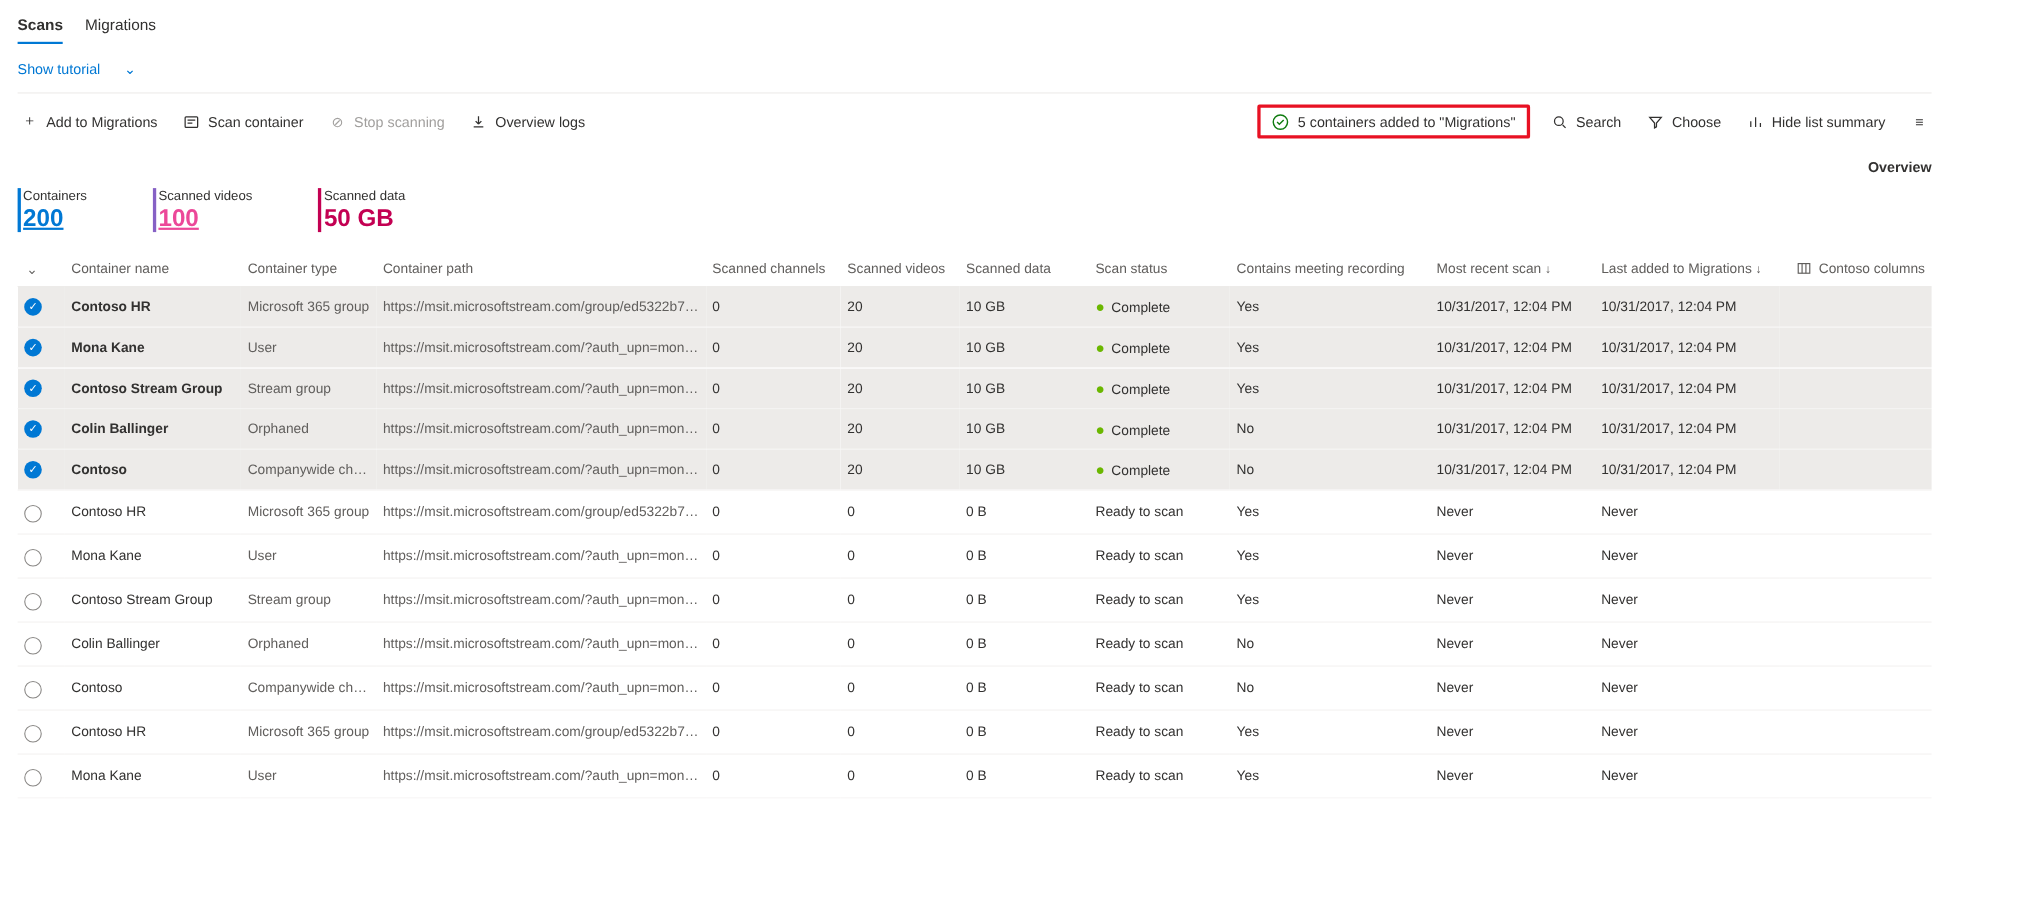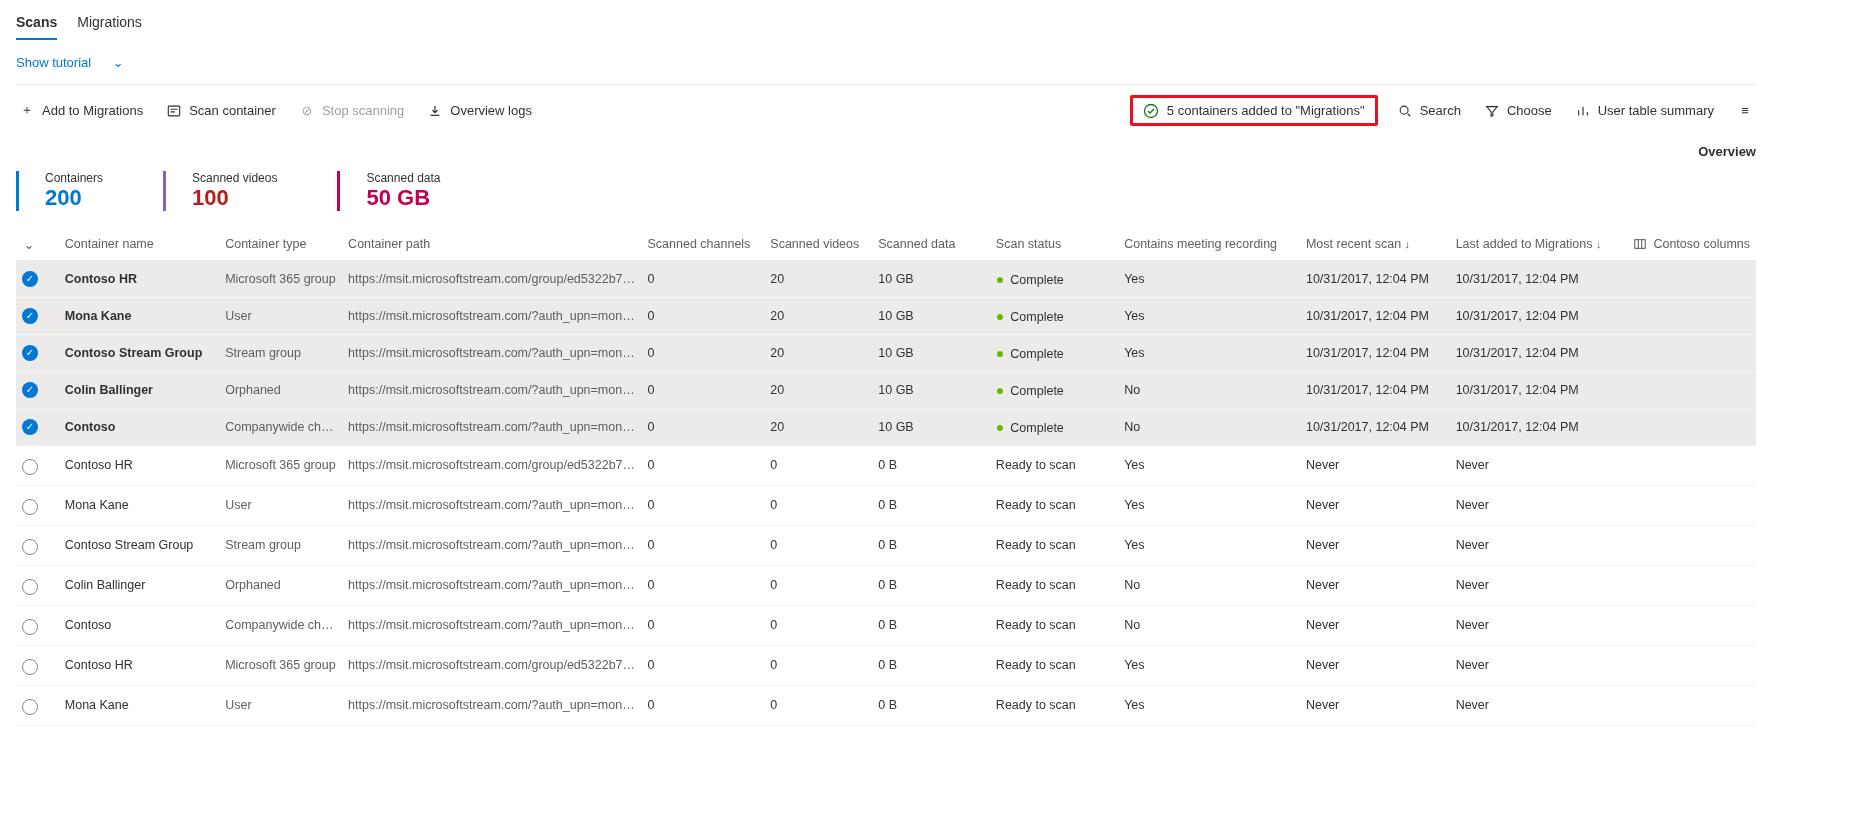--- a/index.html
+++ b/index.html
@@ -13,27 +13,27 @@
 .desc-row a { color:#0078d4; text-decoration:none; }
 .show-tutorial { color:#0078d4; display:flex; align-items:center; gap:20px; cursor:pointer; }
 .toolbar { display:flex; align-items:center; padding:10px 0; gap:16px; }
 .tool-btn { display:flex; align-items:center; gap:8px; font-size:13px; cursor:pointer; padding:4px 4px; }
 .tool-btn.disabled { color:#a19f9d; cursor:default; }
 .spacer { flex:1; }
 .status-pill { display:flex; align-items:center; gap:8px; border:3px solid #e81123; padding:4px 10px; border-radius:2px; font-size:13px; }
 .status-pill .check { color:#107c10; }
 .overview-title { font-weight:600; margin-top:8px; margin-bottom:12px; font-size:13px;text-align:right; }
 .metrics { display:flex; gap:60px; margin-bottom:18px; }
-.metric { border-left:3px solid; padding-left:26px; }
+.metric { border-left:3px solid; padding-left:2px; }
 .metric .label { font-size:12px; color:#323130; }
 .metric .value { font-size:22px; font-weight:600; }
 .m-containers { border-color:#0078d4; }
-.m-containers .value { color:#0078d4; }
+.m-containers .value { color:#0078d4;text-decoration:underline; }
 .m-videos { border-color:#8661c5; }
-.m-videos .value { color:#b91c1c; }
+.m-videos .value { color:#ec4899;text-decoration:underline; }
 .m-data { border-color:#c30052; }
 .m-data .value { color:#c30052; }
 table { width:100%; border-collapse:collapse; font-size:12.5px; }
 th { text-align:left; font-weight:400; color:#605e5c; padding:8px 6px; border-bottom:1px solid #edebe9; white-space:nowrap; }
 td { padding:10px 6px; border-bottom:1px solid #f3f2f1; white-space:nowrap; overflow:hidden; text-overflow:ellipsis; max-width:0; }
 tr.selected td { background:#edebe9; }
 tr.selected .cname { font-weight:600; }
 .sel-circle { width:16px; height:16px; border-radius:50%; display:inline-flex; align-items:center; justify-content:center; }
 .sel-circle.on { background:#0078d4; color:#fff; font-size:10px; }
 .sel-circle.off { border:1px solid #8a8886; }
@@ -116,21 +116,21 @@
           </svg>
     </span>
     <span>Choose</span>
   </div>
   <div class="tool-btn">
     <span class="icon">
       <svg width="14" height="14" viewBox="0 0 16 16" fill="none" stroke="#323130" stroke-width="1.3">
             <path d="M3 13V7m5 6V3m5 10V9"></path>
           </svg>
     </span>
-    <span>User table summary</span>
+    <span>Hide list summary</span>
   </div>
   <div class="tool-btn">
     <span class="icon">≡</span>
   </div>
 </div>
 
 <div class="overview-title">Overview</div>
 <div class="metrics">
   <div class="metric m-containers">
     <div class="label">Containers</div>

